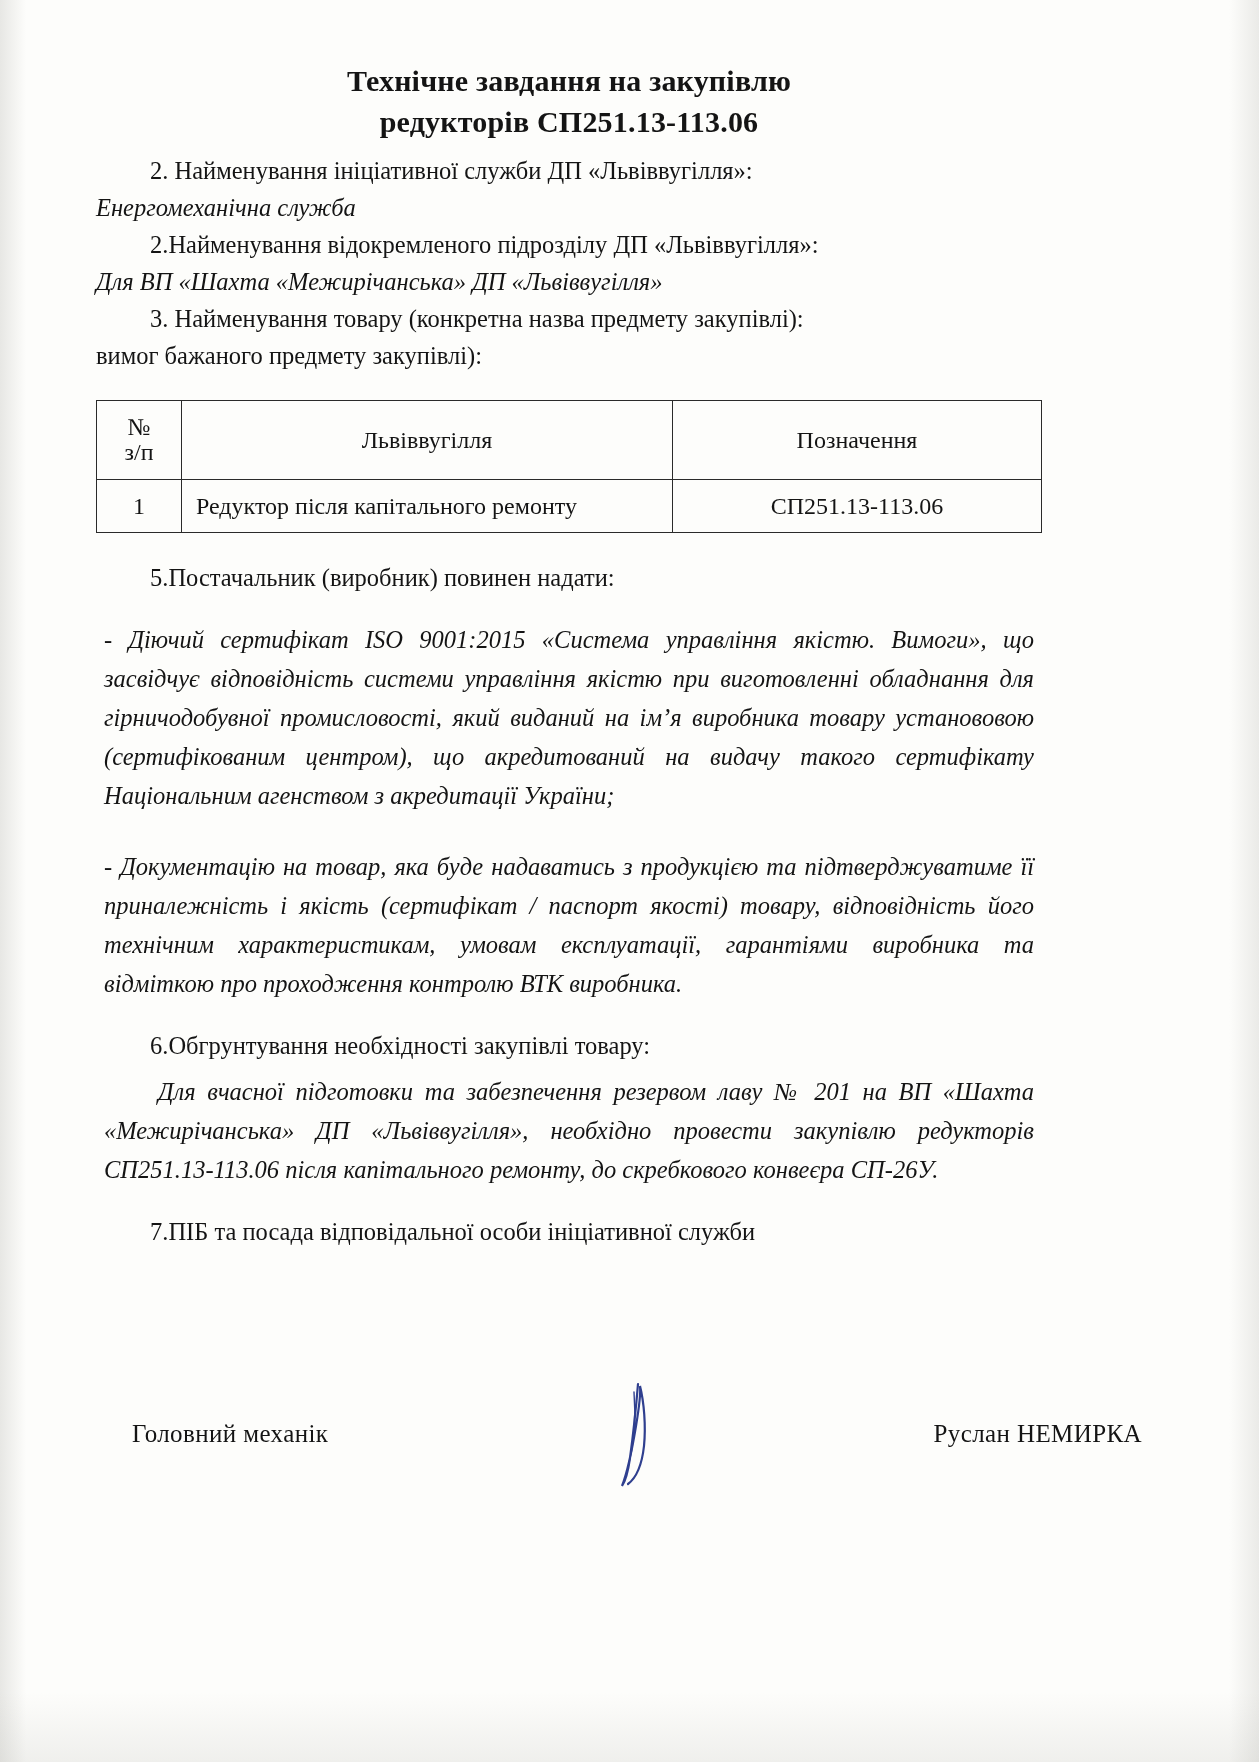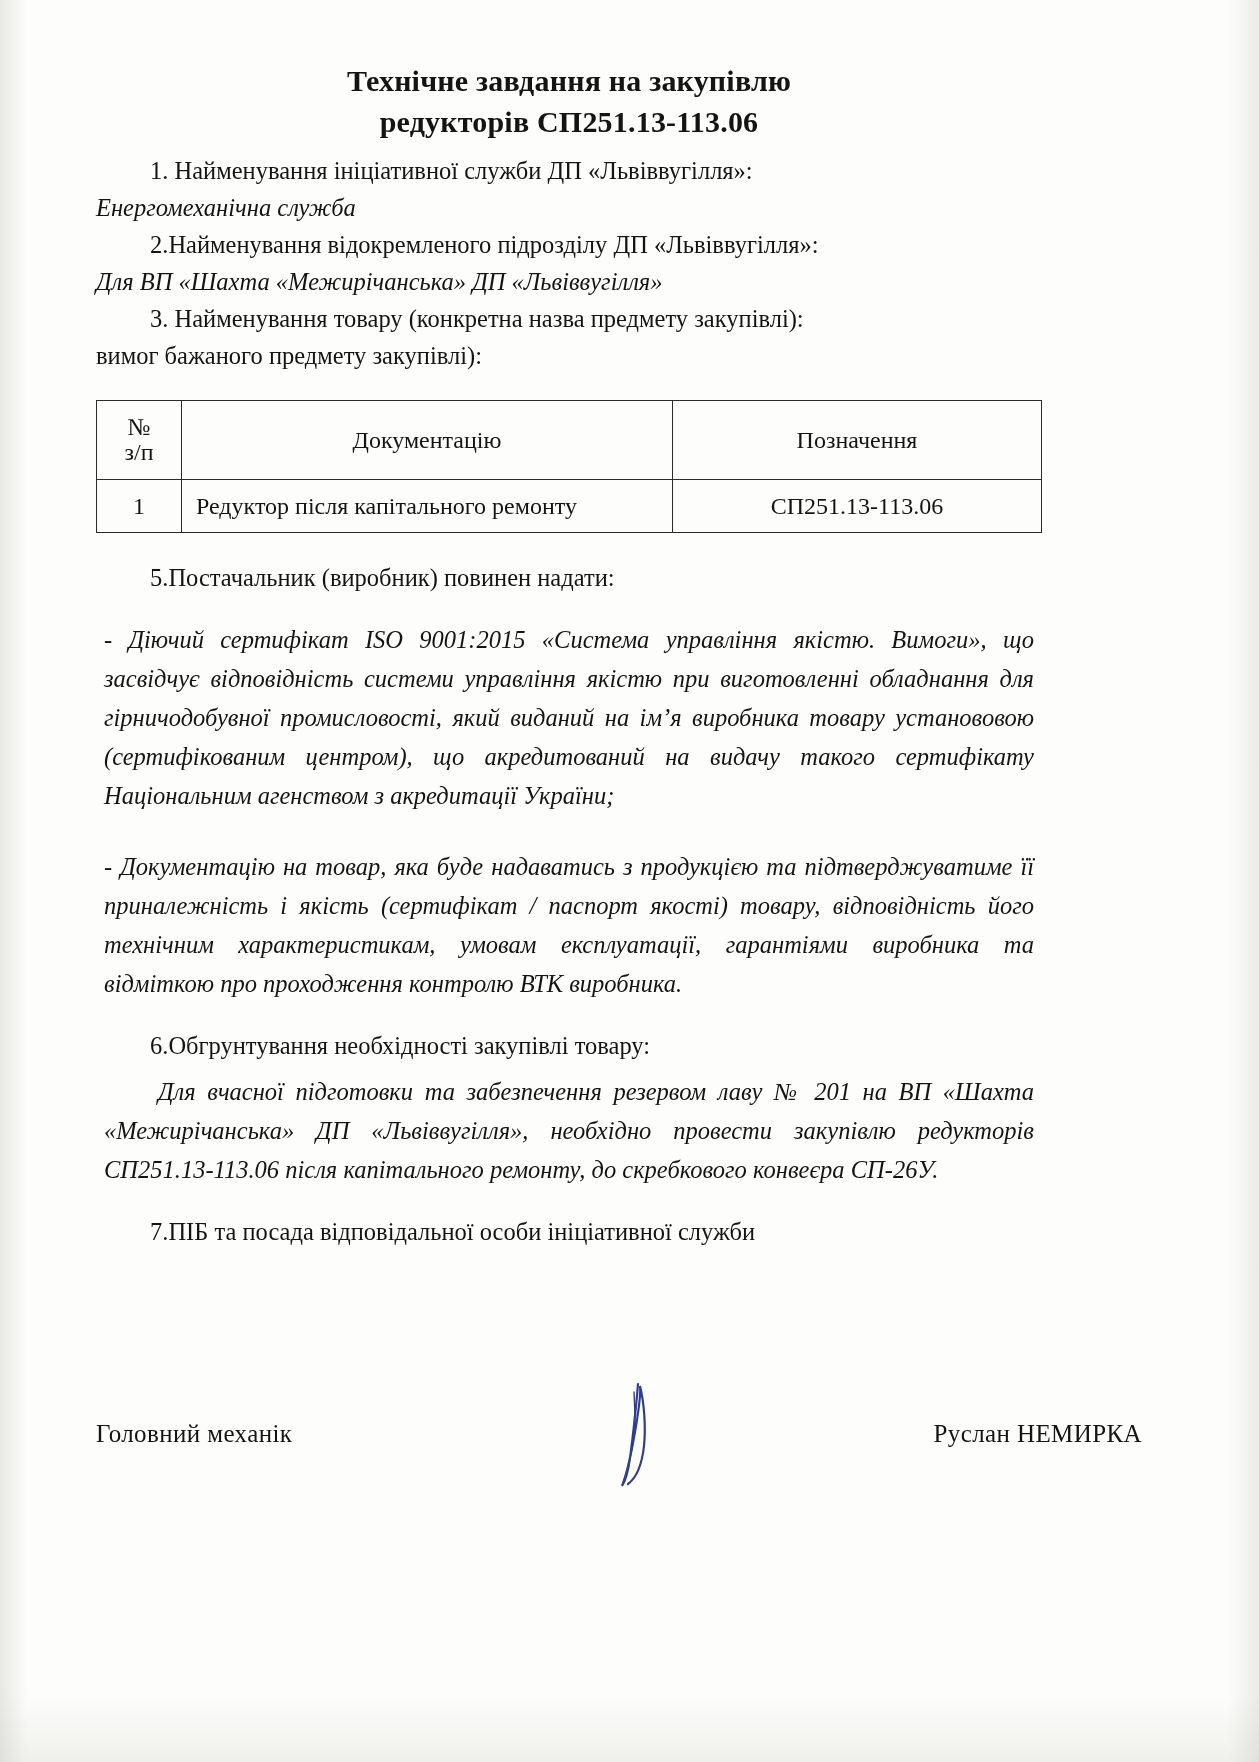--- a/index.html
+++ b/index.html
@@ -124,20 +124,21 @@
     left: 96px;
     top: 1420px;
     width: 1046px;
     display: flex;
     justify-content: space-between;
     align-items: flex-end;
     font-size: 25px;
   }
   .sig-left, .sig-right {
     letter-spacing: 0.4px;
+    margin-left: 36px;
   }
   .sig-mark {
     position: absolute;
     left: 600px;
     top: 1380px;
     width: 80px;
     height: 110px;
   }
 </style>
 </head>
@@ -148,38 +149,38 @@
   <div class="scan-edge-right"></div>
   <div class="scan-edge-bottom"></div>
 
   <div class="content">
 
     <h1 class="doc-title">
       <span>Технічне завдання на закупівлю</span><br>
       <span>редукторів СП251.13-113.06</span>
     </h1>
 
-    <p class="para indent">1. Найменування ініціативної служби ДП «Львіввугілля»:</p>
+    <p class="para indent">2. Найменування ініціативної служби ДП «Львіввугілля»:</p>
     <p class="para italic">Енергомеханічна служба</p>
 
     <p class="para indent">2.Найменування відокремленого підрозділу ДП «Львіввугілля»:</p>
     <p class="para italic">Для ВП «Шахта «Межирічанська» ДП «Львіввугілля»</p>
 
     <p class="para indent">3. Найменування товару (конкретна назва предмету закупівлі):</p>
 
     <p class="para">вимог   бажаного предмету закупівлі):</p>
 
     <table class="spec">
       <thead>
         <tr>
           <th class="col-no">
             <span class="tbl-no-stack">№</span>
             <span class="tbl-no-stack">з/п</span>
           </th>
-          <th class="col-name">Документацію</th>
+          <th class="col-name">Львіввугілля</th>
           <th class="col-mark">Позначення</th>
         </tr>
       </thead>
       <tbody>
         <tr>
           <td class="col-no">1</td>
           <td class="col-name">Редуктор після капітального ремонту</td>
           <td class="col-mark">СП251.13-113.06</td>
         </tr>
       </tbody>

